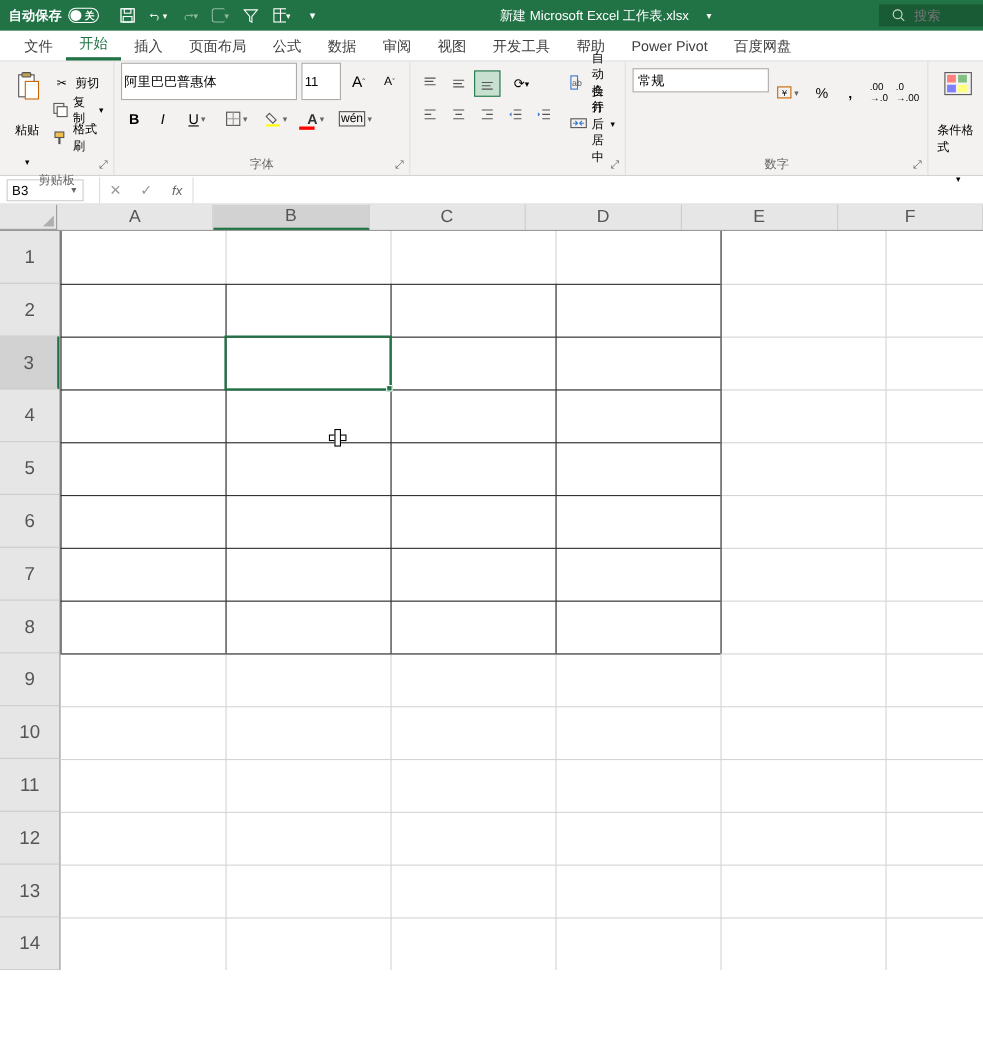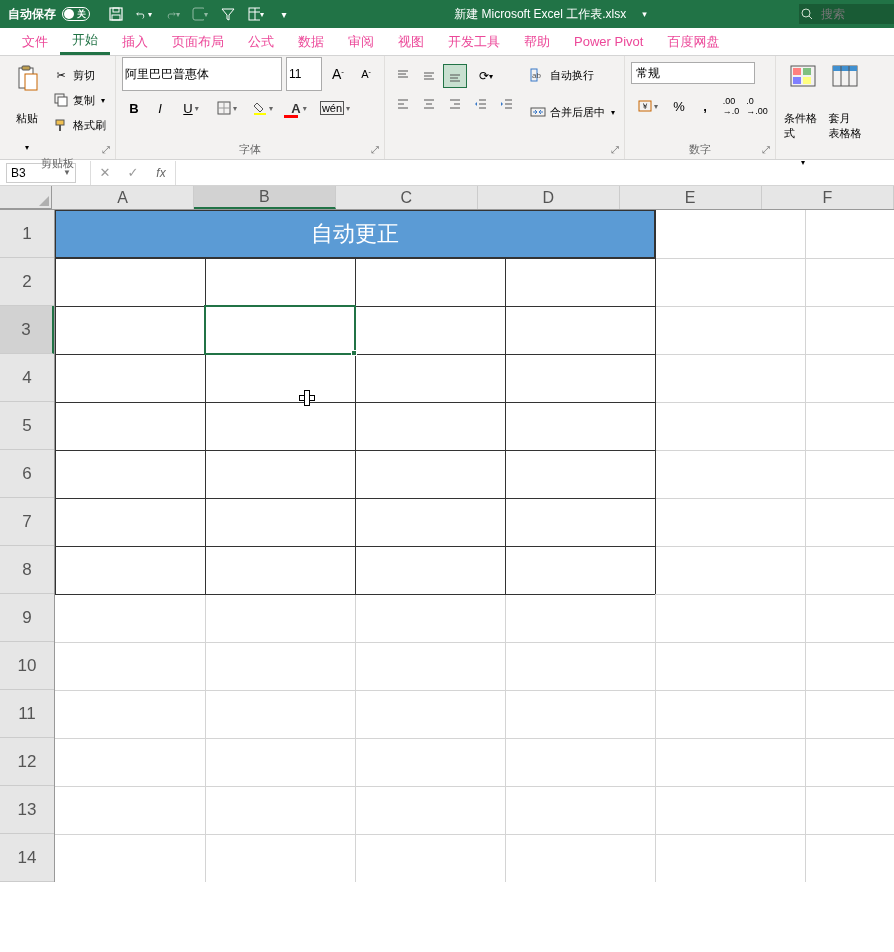--- a/index.html
+++ b/index.html
@@ -6,26 +6,26 @@
     body { width: 894px; height: 952px; overflow: hidden; background: #fff; }
     
     
     .titlebar { height: 28px; background: #217346; display: flex; align-items: center; color: #fff; font-size: 12px; }
     .autosave { display: flex; align-items: center; gap: 6px; padding: 0 8px; font-weight: bold; }
     .toggle { width: 28px; height: 14px; border: 1px solid #fff; border-radius: 7px; position: relative; }
     .toggle::after { content: ""; position: absolute; width: 10px; height: 10px; background: #fff; border-radius: 50%; top: 1px; left: 1px; }
     .qat { display: flex; gap: 12px; padding: 0 10px; align-items: center; }
     .qat-icon { width: 16px; height: 16px; display: flex; align-items: center; justify-content: center; cursor: pointer; }
     .titlebar-center { flex: 1; text-align: center; display: flex; justify-content: center; align-items: center; gap: 16px; }
-    .search-area { background: #195b35; padding: 3px 2px; display: flex; align-items: center; gap: 8px; width: 95px; }
+    .search-area { background: #195b35; padding: 3px 12px; display: flex; align-items: center; gap: 8px; width: 95px; }
     .search-input { background: transparent; border: none; color: #d0e0d0; font-size: 12px; width: 50px; outline: none; }
     
     
     .tabs { height: 28px; background: #fff; display: flex; padding-left: 10px; border-bottom: 1px solid #d4d4d4; }
-    .tab { padding: 0 12px; font-size: 13px; color: #ec4899; display: flex; align-items: center; cursor: pointer; }
+    .tab { padding: 0 12px; font-size: 13px; color: #404040; display: flex; align-items: center; cursor: pointer; }
     .tab.active { border-bottom: 3px solid #217346; color: #217346; font-weight: 500; }
     
     
     .ribbon { height: 104px; background: #f3f2f1; display: flex; border-bottom: 1px solid #d4d4d4; }
     .rgroup { border-right: 1px solid #e1dfdd; padding: 0px 6px 0 6px; display: flex; flex-direction: column; position: relative; }
     .rgroup-body { flex: 1; display: flex; align-items: flex-start; padding-top: 4px; }
     .rgroup-label { font-size: 11px; color: #666; text-align: center; padding: 2px 0; position: relative;}
     .rgroup-launcher { position: absolute; right: 2px; bottom: 2px; width: 14px; height: 14px; font-size: 10px; color: #666; display:flex; align-items:center; justify-content:center; cursor:pointer;}
     
     .big-btn { width: 42px; display: flex; flex-direction: column; align-items: center; justify-content: center; font-size: 11px; gap: 17px; cursor: pointer; padding: 2px; }
@@ -352,21 +352,21 @@
             </span>
             <span>合并后居中</span>
             <span style="font-size:8px;margin-left:2px;">▾</span>
           </div>
       </div>
     </div>
     <div class="rgroup-launcher">⤢</div>
   </div>
 
   <div class="rgroup">
-    <div class="rgroup-body" style="flex-direction:column;padding-top:6px;">
+    <div class="rgroup-body" style="padding-top:6px;">
       <input class="num-select" value="常规" style="">
       <div class="btn-row" style="margin-top:10px;">
         <span class="tool-btn dd">
             <svg width="14" height="14">
               <rect x="1" y="2" width="12" height="10" fill="none" stroke="#c86400"></rect>
               <text x="3" y="10" font-size="8">￥</text>
             </svg>
             <span class="caret">▾</span>
           </span>
         <span class="tool-btn">%</span>
@@ -468,21 +468,20 @@
         <div class="hline" style="top:336px;"></div>
         <div class="hline" style="top:384px;"></div>
         <div class="hline" style="top:432px;"></div>
         <div class="hline" style="top:480px;"></div>
         <div class="hline" style="top:528px;"></div>
         <div class="hline" style="top:576px;"></div>
         <div class="hline" style="top:624px;"></div>
 
       </div>
 
-      <div class="merged-title">自动更正</div>
 
       <div class="table-border-h" style="top:48px;left:0;width:600px;"></div>
       <div class="table-border-h" style="top:96px;left:0;width:600px;"></div>
       <div class="table-border-h" style="top:144px;left:0;width:600px;"></div>
       <div class="table-border-h" style="top:192px;left:0;width:600px;"></div>
       <div class="table-border-h" style="top:240px;left:0;width:600px;"></div>
       <div class="table-border-h" style="top:288px;left:0;width:600px;"></div>
       <div class="table-border-h" style="top:336px;left:0;width:600px;"></div>
       <div class="table-border-h" style="top:384px;left:0;width:600px;"></div>
       <div class="table-border-v" style="left:0;top:0;height:384px;"></div>

